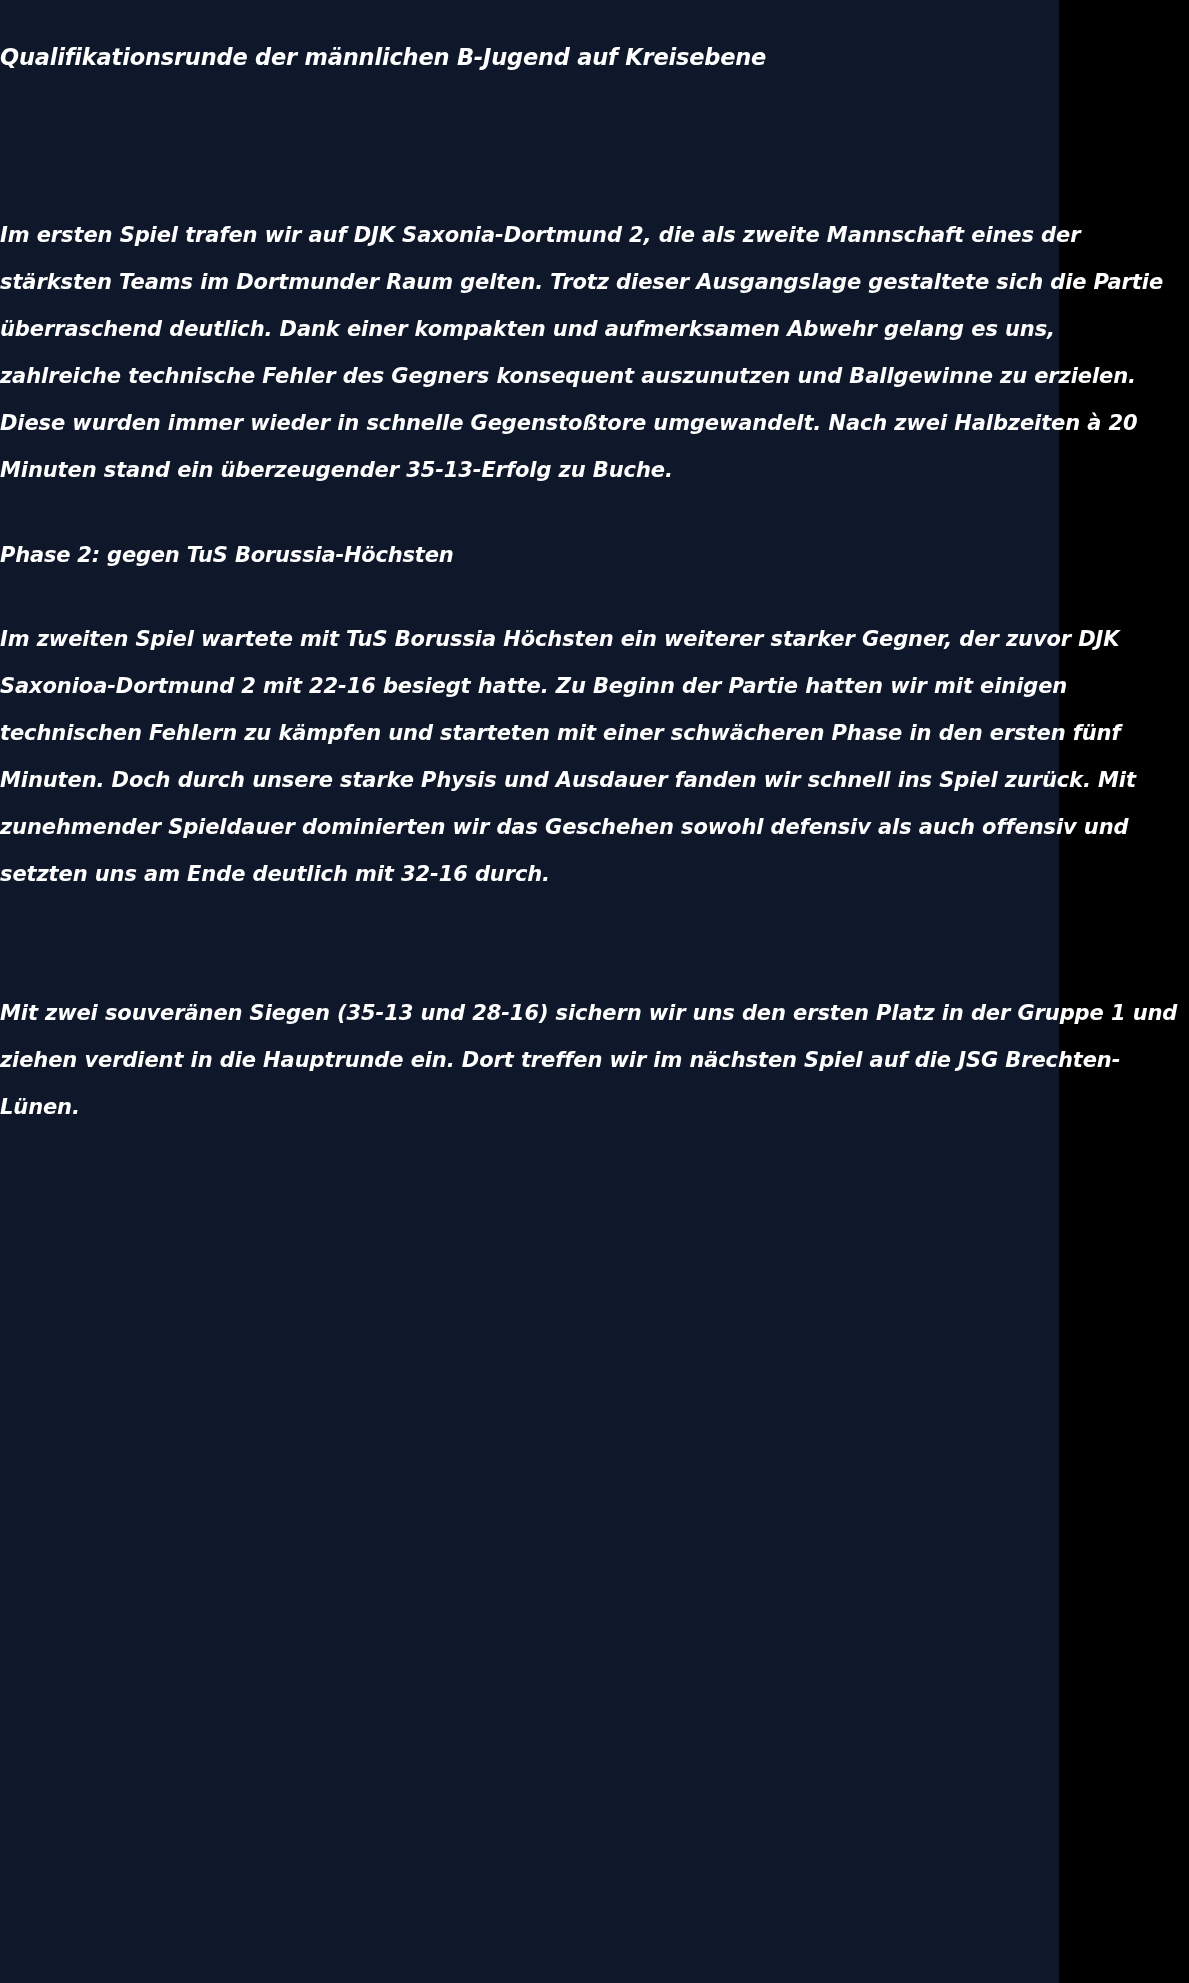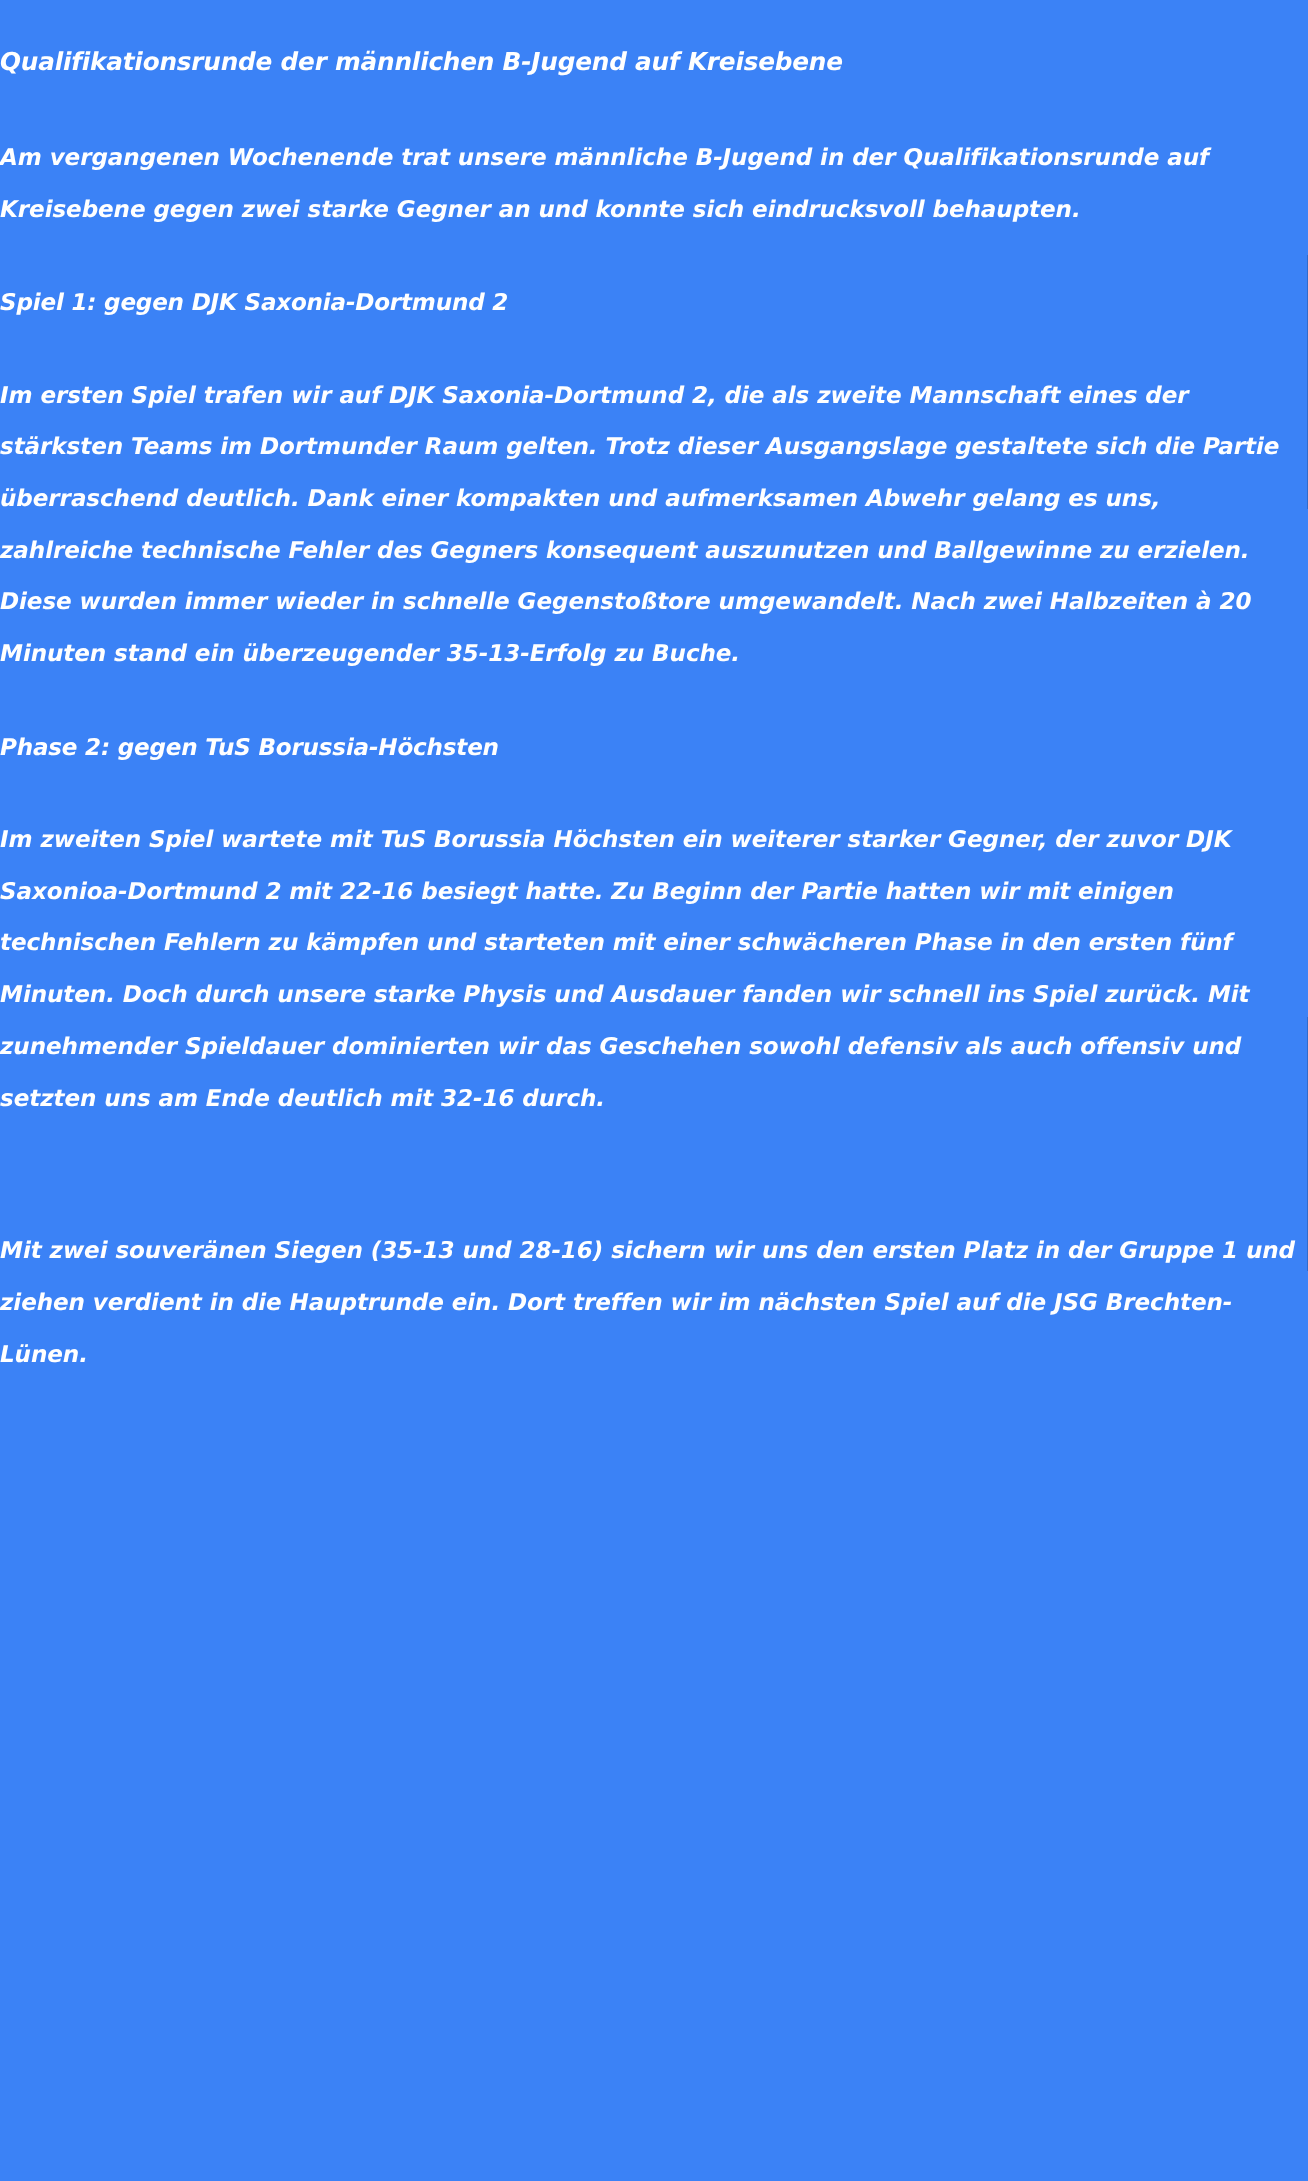--- a/index.html
+++ b/index.html
@@ -7,23 +7,23 @@
     padding: 0;
     background: #000000;
   }
   body {
     width: 1189px;
     min-height: 1983px;
     color: #ffffff;
     font-family: "DejaVu Sans", sans-serif;
   }
   .page {
-    width: 1189px;
+    width: 1059px;
     min-height: 1983px;
-    background: #3b82f6;
+    background: #0f172a;
     box-sizing: border-box;
     padding: 30px 60px 40px 0px;
   }
   .article {
     width: 1178px;
     box-sizing: border-box;
     padding-left: 0px;
   }
   h2.headline {
     font-size: 22.5px;
@@ -60,25 +60,23 @@
 </head>
 <body>
 
 <div class="page">
   <div class="article">
 
     <h2 class="headline">Qualifikationsrunde der männlichen B-Jugend auf Kreisebene</h2>
 
     <div class="gap-lg"></div>
 
-    <p class="para">Am vergangenen Wochenende trat unsere männliche B-Jugend in der Qualifikationsrunde auf Kreisebene gegen zwei starke Gegner an und konnte sich eindrucksvoll behaupten.</p>
 
     <div class="gap-md"></div>
 
-    <h3 class="subhead">Spiel 1: gegen DJK Saxonia-Dortmund 2</h3>
 
     <div class="gap-md"></div>
 
     <p class="para">Im ersten Spiel trafen wir auf DJK Saxonia-Dortmund 2, die als zweite Mannschaft eines der stärksten Teams im Dortmunder Raum gelten. Trotz dieser Ausgangslage gestaltete sich die Partie überraschend deutlich. Dank einer kompakten und aufmerksamen Abwehr gelang es uns, zahlreiche technische Fehler des Gegners konsequent auszunutzen und Ballgewinne zu erzielen. Diese wurden immer wieder in schnelle Gegenstoßtore umgewandelt. Nach zwei Halbzeiten à 20 Minuten stand ein überzeugender 35-13-Erfolg zu Buche.</p>
 
     <div class="gap-md"></div>
 
     <h3 class="subhead">Phase 2: gegen TuS Borussia-Höchsten</h3>
 
     <div class="gap-md"></div>

